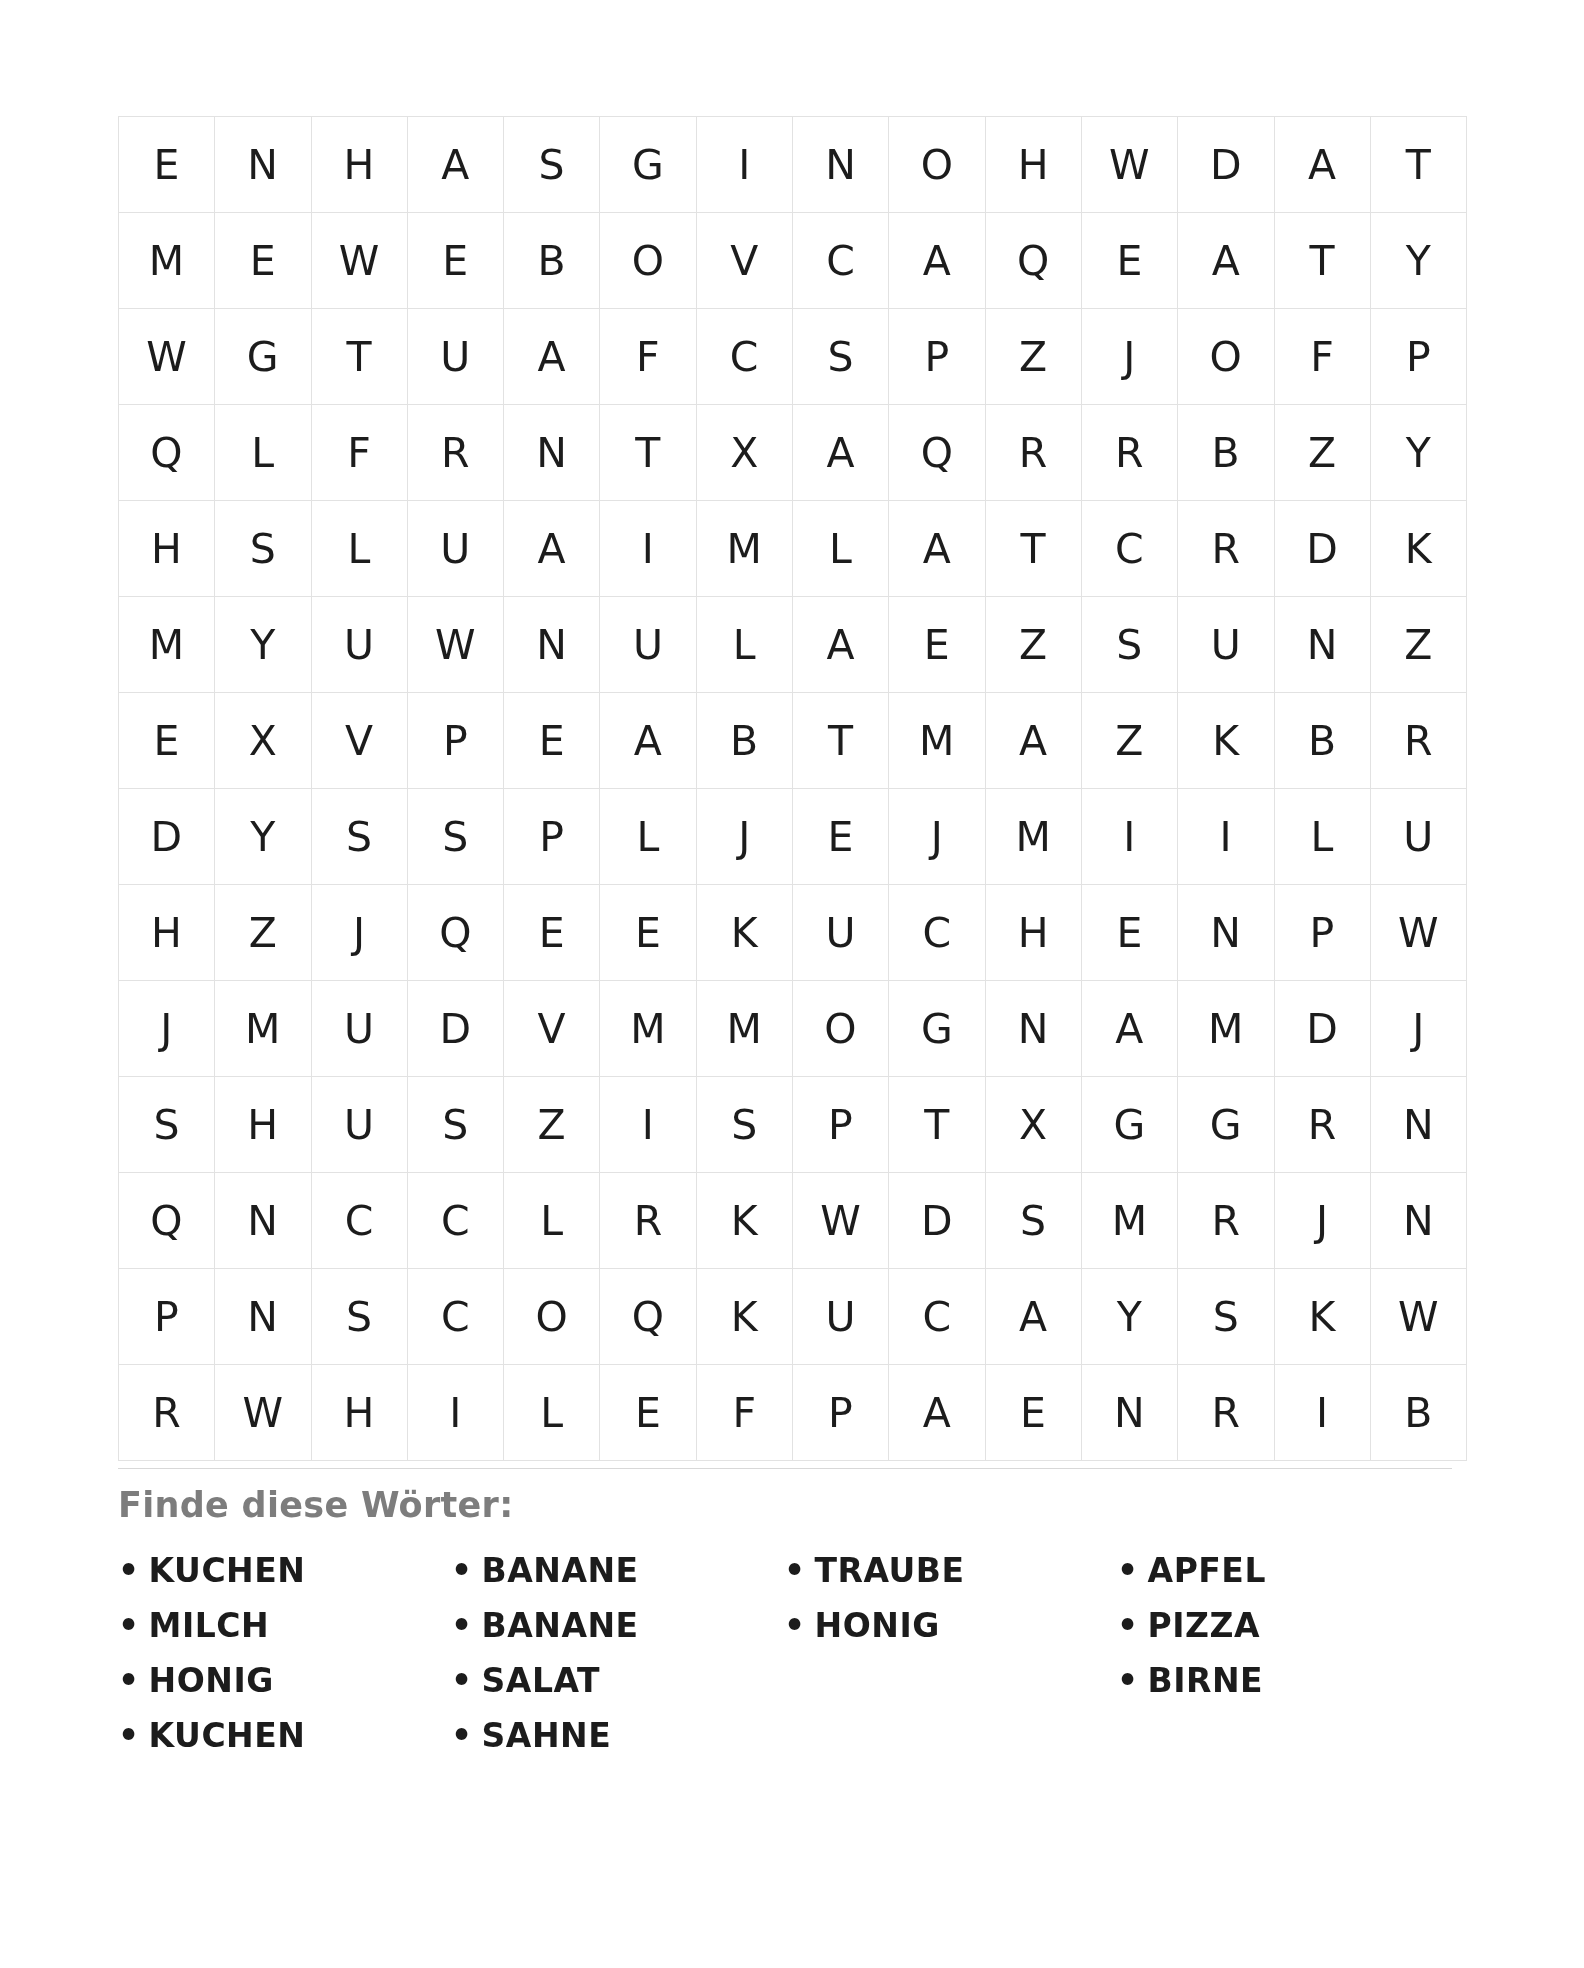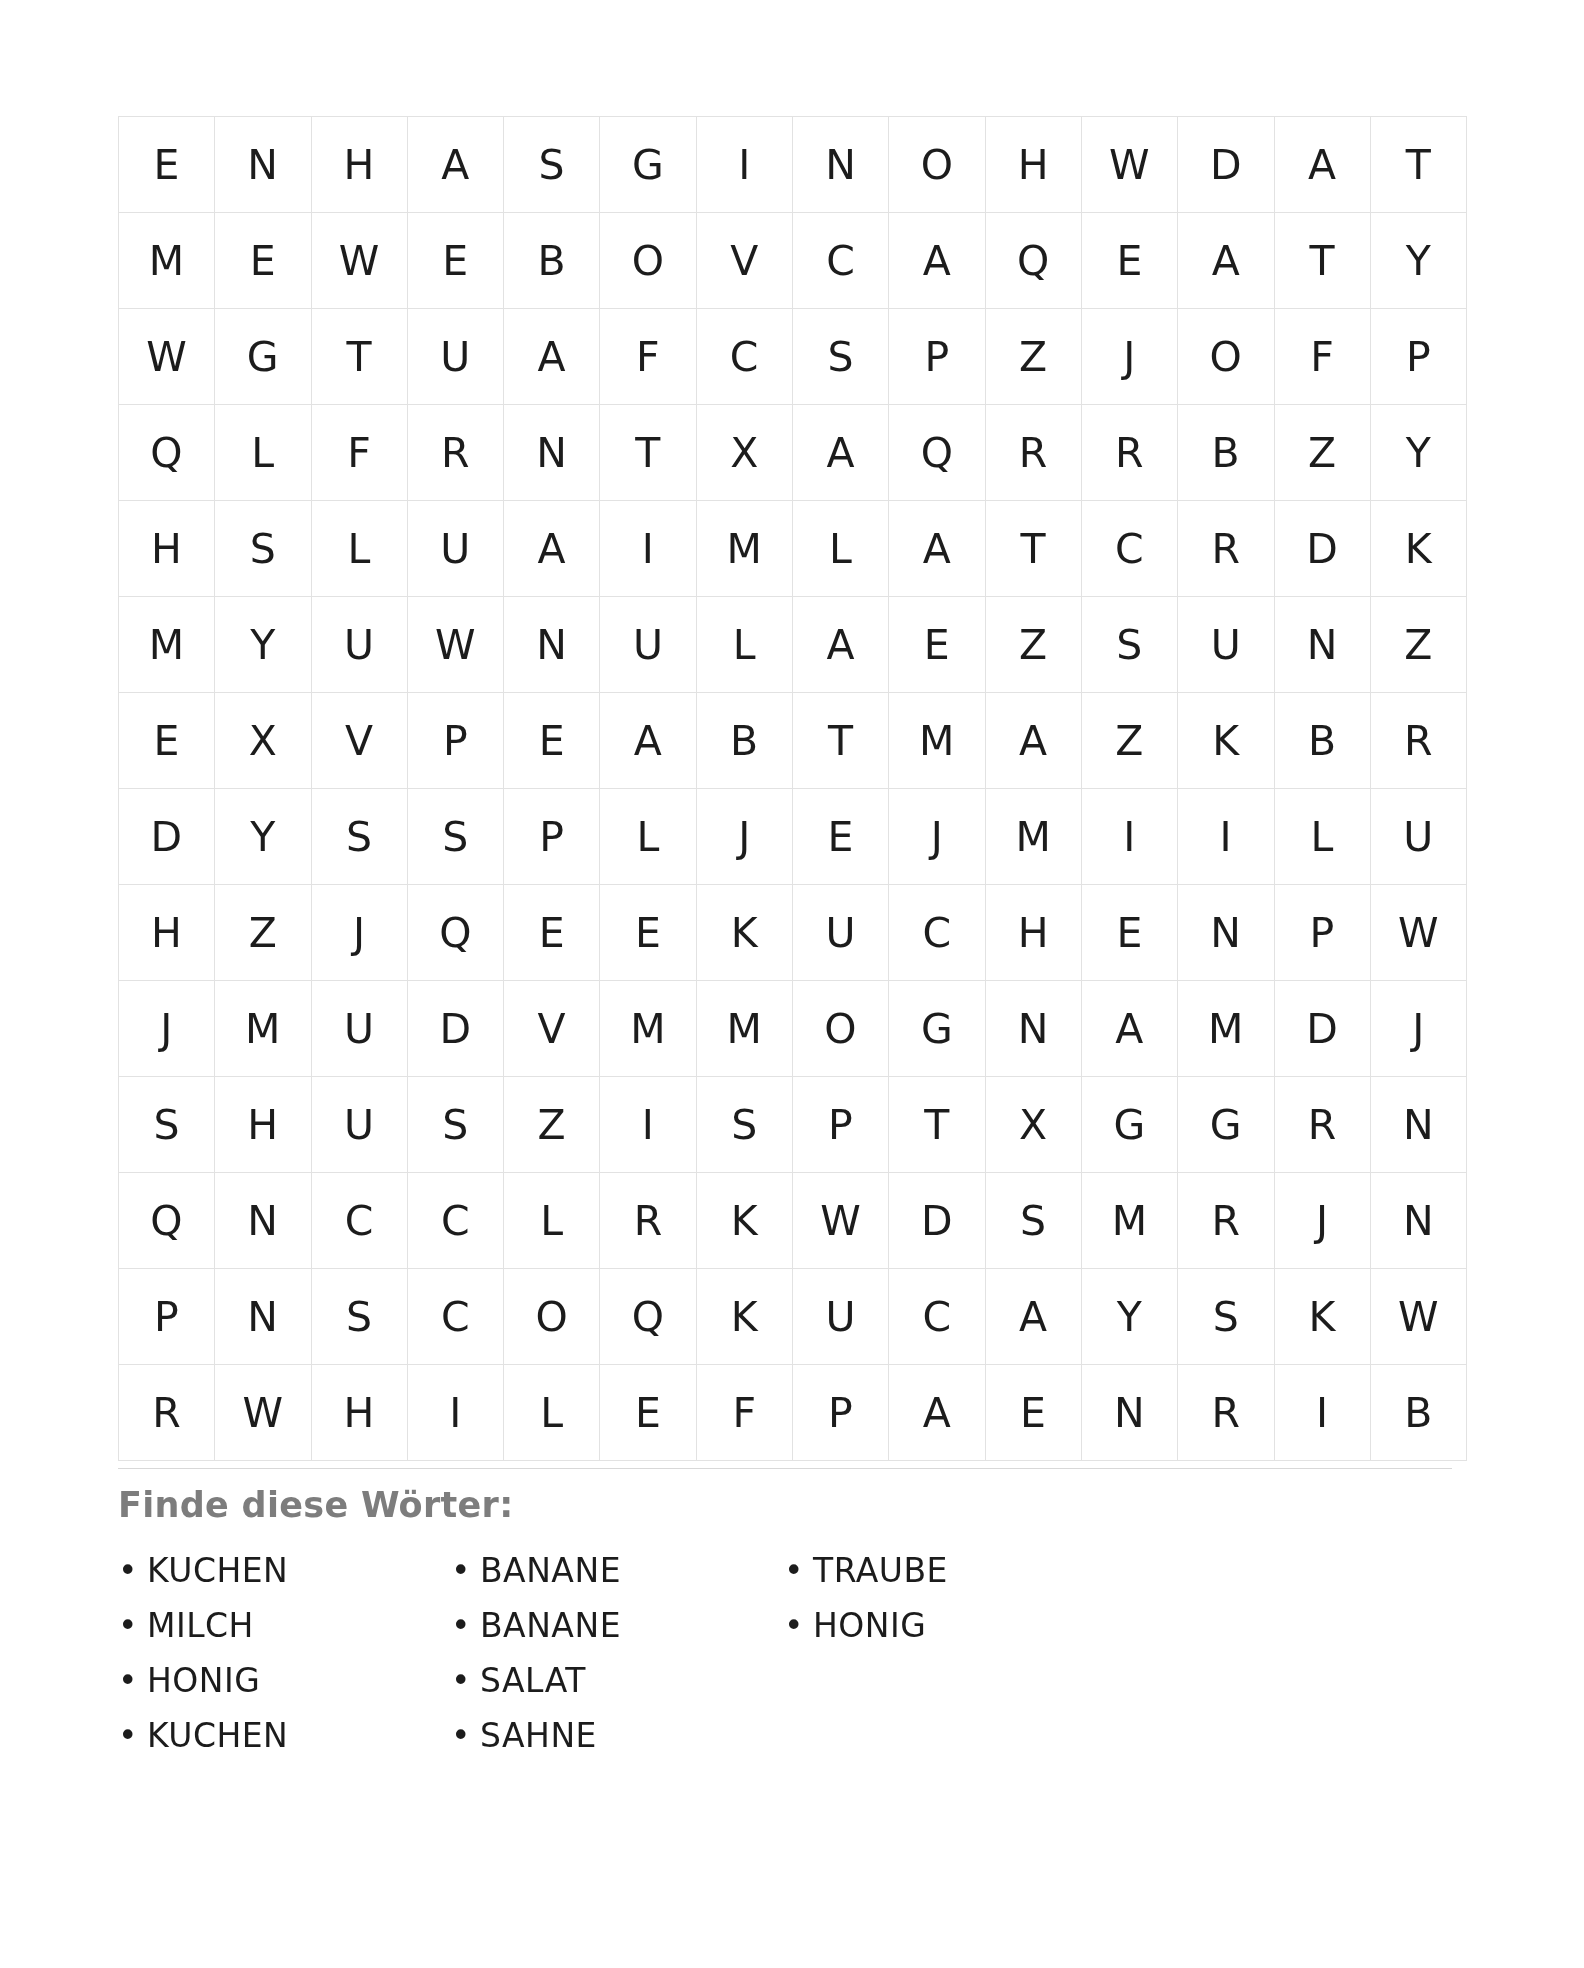--- a/index.html
+++ b/index.html
@@ -63,20 +63,21 @@
     color: #7d7d7d;
     font-family: "DejaVu Sans", sans-serif;
     font-weight: 700;
     margin-bottom: 18px;
     letter-spacing: 0.3px;
   }
   .words-columns {
     display: flex;
     flex-direction: row;
     width: 1334px;
+    font-weight: bold;
   }
   .words-col {
     width: 333px;
     display: flex;
     flex-direction: column;
   }
   .word-item {
     font-size: 33px;
     color: #1c1c1c;
     font-family: "DejaVu Sans", sans-serif;
@@ -338,16 +339,21 @@
         <div class="words-col">
           <div class="word-item"><span class="bullet">•</span><span>BANANE</span></div>
           <div class="word-item"><span class="bullet">•</span><span>BANANE</span></div>
           <div class="word-item"><span class="bullet">•</span><span>SALAT</span></div>
           <div class="word-item"><span class="bullet">•</span><span>SAHNE</span></div>
         </div>
         <div class="words-col">
           <div class="word-item"><span class="bullet">•</span><span>TRAUBE</span></div>
           <div class="word-item"><span class="bullet">•</span><span>HONIG</span></div>
         </div>
+        <div class="words-col">
+          <div class="word-item"><span class="bullet">•</span><span>APFEL</span></div>
+          <div class="word-item"><span class="bullet">•</span><span>PIZZA</span></div>
+          <div class="word-item"><span class="bullet">•</span><span>BIRNE</span></div>
+        </div>
       </div>
   </div>
 
 </div>
 
 </body></html>

